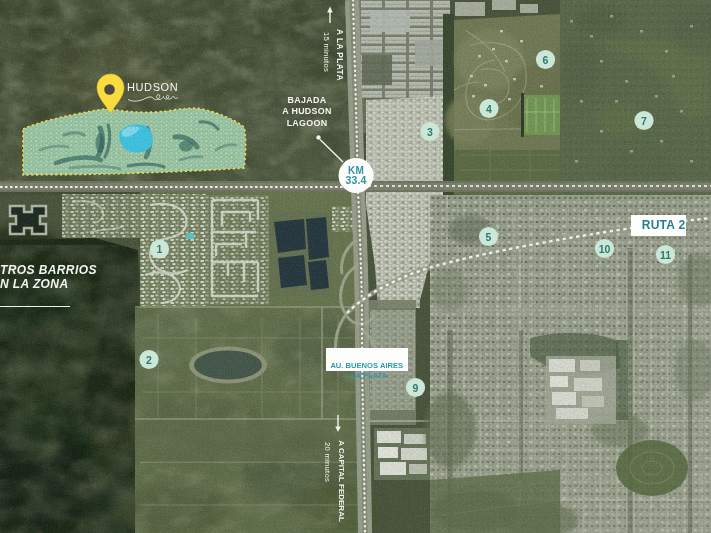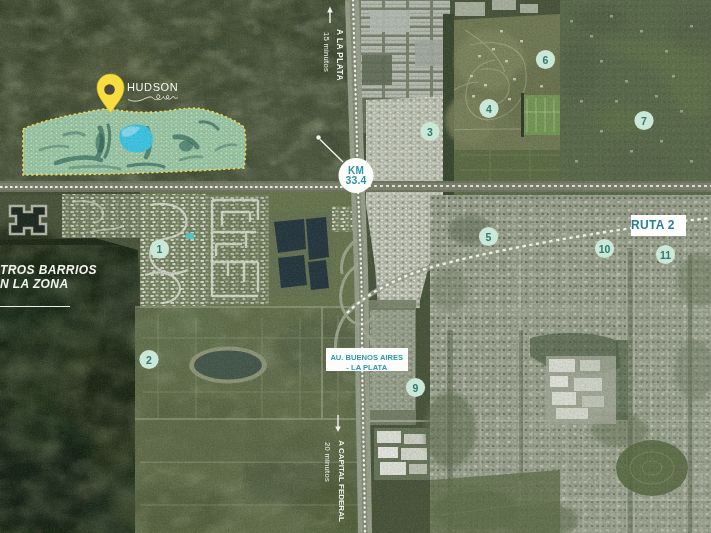--- a/index.html
+++ b/index.html
@@ -499,22 +499,23 @@
         <circle cx="604.5" cy="248.5" r="9.6" fill="#cbe7d7"></circle>
         <text x="604.5" y="252.5" text-anchor="middle" font-size="10.5" font-weight="bold" fill="#2e7a6d">10</text>
       </g>
 
 <g>
         <circle cx="665.5" cy="254.5" r="9.6" fill="#cbe7d7"></circle>
         <text x="665.5" y="258.5" text-anchor="middle" font-size="10.5" font-weight="bold" fill="#2e7a6d">11</text>
       </g>
 </svg>
 
-
-<div style="position:absolute;left:325.5px;top:347.5px;width:82.5px;height:23.5px;background:#fdfefc;text-align:center;font-size:7.6px;font-weight:bold;color:#2f9aab;letter-spacing:0px;line-height:10px;padding-top:5px;box-sizing:border-box;white-space:nowrap;">AU. BUENOS AIRES<br>- LA PLATA</div>
-
-<div style="position:absolute;left:631px;top:214.5px;width:54.5px;height:21px;background:#fdfefc;text-align:left;font-size:12px;font-weight:bold;color:#2a7e94;letter-spacing:0.3px;line-height:21px;">RUTA 2</div>
+<div class="lbl" style="left:257px;top:94.5px;width:100px;text-align:center;font-size:8.9px;letter-spacing:0.3px;line-height:11.6px;">BAJADA<br>A HUDSON<br>LAGOON</div>
+
+<div style="position:absolute;left:325.5px;top:347.5px;width:82.5px;height:23.5px;background:#fdfefc;text-align:center;font-size:7.6px;font-weight:bold;color:#2f9aab;letter-spacing:0px;line-height:10px;padding-top:13px;box-sizing:border-box;white-space:nowrap;">AU. BUENOS AIRES<br>- LA PLATA</div>
+
+<div style="position:absolute;left:631px;top:214.5px;width:54.5px;height:21px;background:#fdfefc;text-align:right;font-size:12px;font-weight:bold;color:#2a7e94;letter-spacing:0.3px;line-height:21px;">RUTA 2</div>
 
 <div class="lbl" style="left:0px;top:262.5px;font-size:12px;letter-spacing:0.4px;line-height:14.8px;white-space:nowrap;font-style:italic;">TROS BARRIOS<br>N LA ZONA</div>
 
 <div style="position:absolute;left:0;top:305.5px;width:70px;height:1.6px;background:#eff0ea;"></div>
 
 </div>
 
 </body></html>

